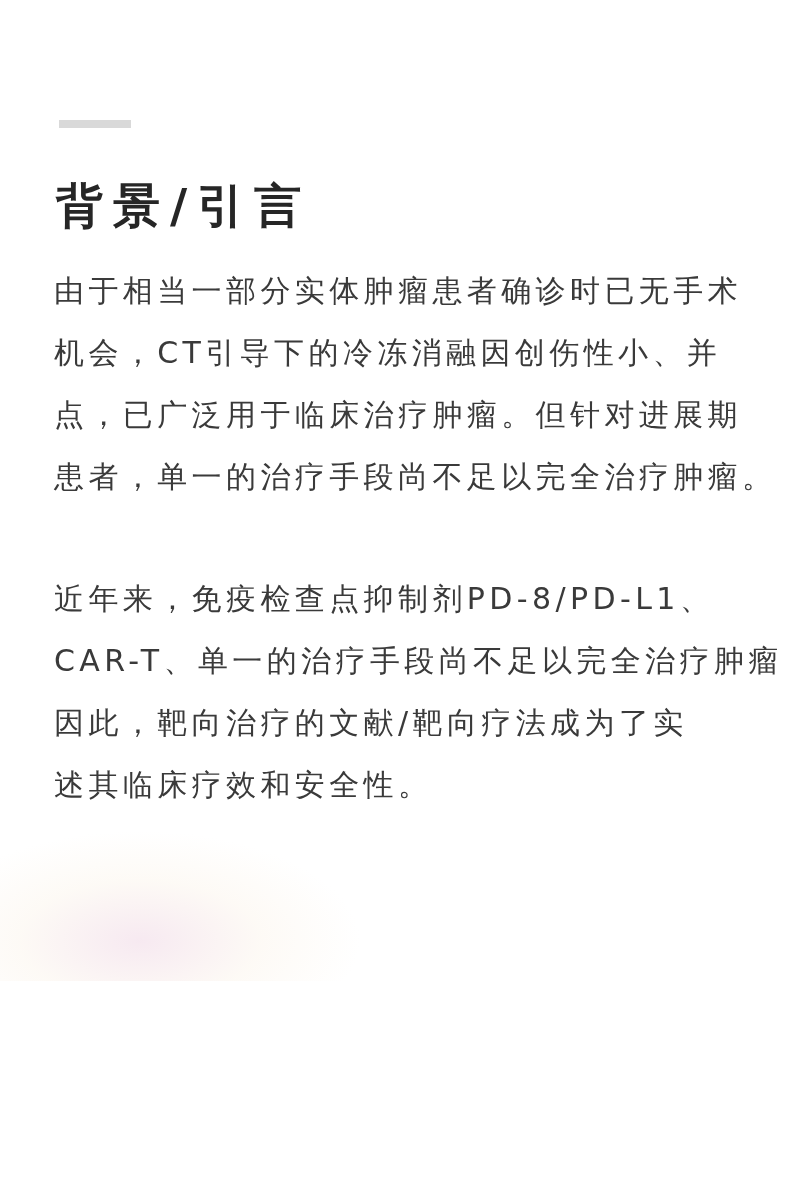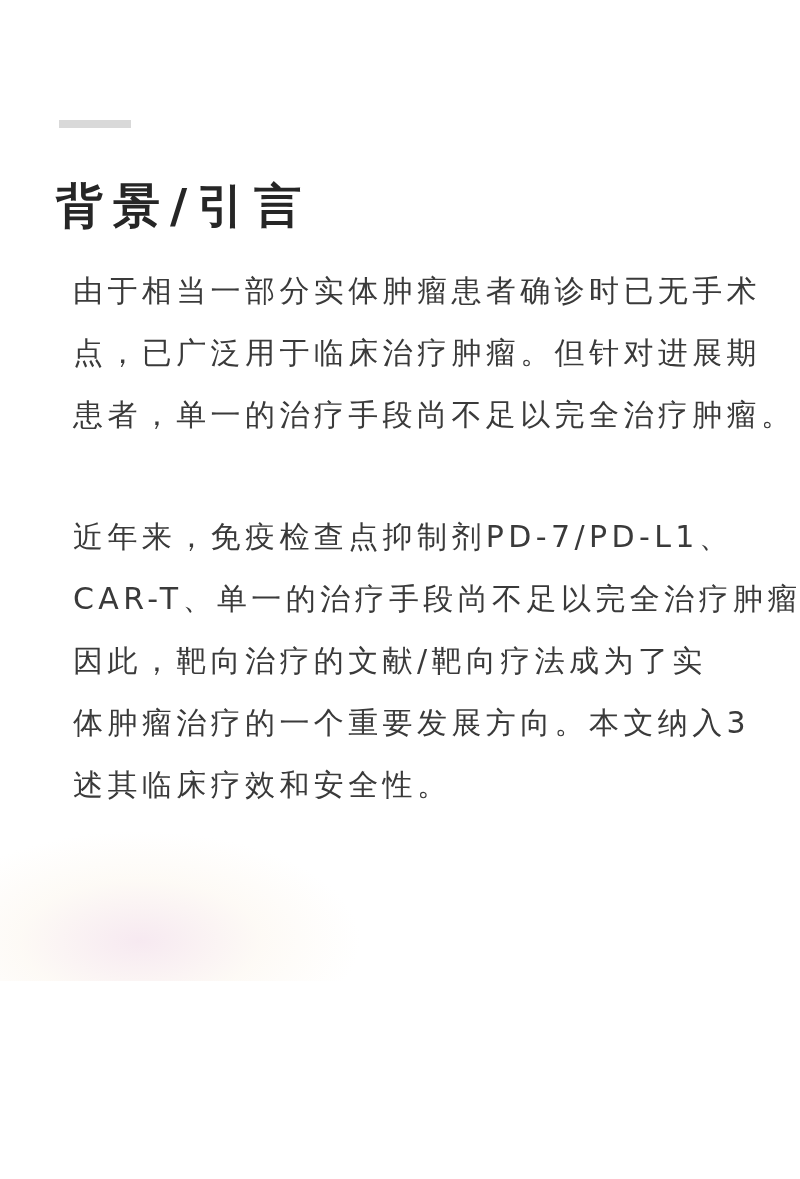--- a/index.html
+++ b/index.html
@@ -31,21 +31,21 @@
     font-weight: 700;
     font-size: 47px;
     line-height: 58px;
     letter-spacing: 10px;
     color: var(--title-color, #262626);
     white-space: nowrap;
   }
 
   .content {
     position: absolute;
-    left: 73px;
+    left: 54px;
     top: 260px;
     width: 700px;
   }
 
   .para {
     font-size: 30px;
     line-height: 62px;
     letter-spacing: 4.4px;
     color: var(--body-color, #3a3a3a);
     font-weight: 400;
@@ -74,29 +74,29 @@
 <div class="page" style="--page-bg: #ffffff; --accent-color: #d9d9d9; --title-color: #262626; --body-color: #3a3a3a;">
 
   <div class="accent-bar"></div>
 
   <h1 class="page-title">背景/引言</h1>
 
   <div class="content">
 
     <div class="para">
       <div class="line">由于相当一部分实体肿瘤患者确诊时已无手术</div>
+      <div class="line">机会，CT引导下的冷冻消融因创伤性小、并</div>
       <div class="line">点，已广泛用于临床治疗肿瘤。但针对进展期</div>
       <div class="line">患者，单一的治疗手段尚不足以完全治疗肿瘤。</div>
     </div>
 
     <div class="para">
-      <div class="line">近年来，免疫检查点抑制剂PD-7/PD-L1、</div>
+      <div class="line">近年来，免疫检查点抑制剂PD-8/PD-L1、</div>
       <div class="line">CAR-T、单一的治疗手段尚不足以完全治疗肿瘤</div>
       <div class="line">因此，靶向治疗的文献/靶向疗法成为了实</div>
-      <div class="line">体肿瘤治疗的一个重要发展方向。本文纳入3</div>
       <div class="line">述其临床疗效和安全性。</div>
     </div>
 
   </div>
 
   <div class="corner-glow"></div>
 
 </div>
 
 </body></html>

